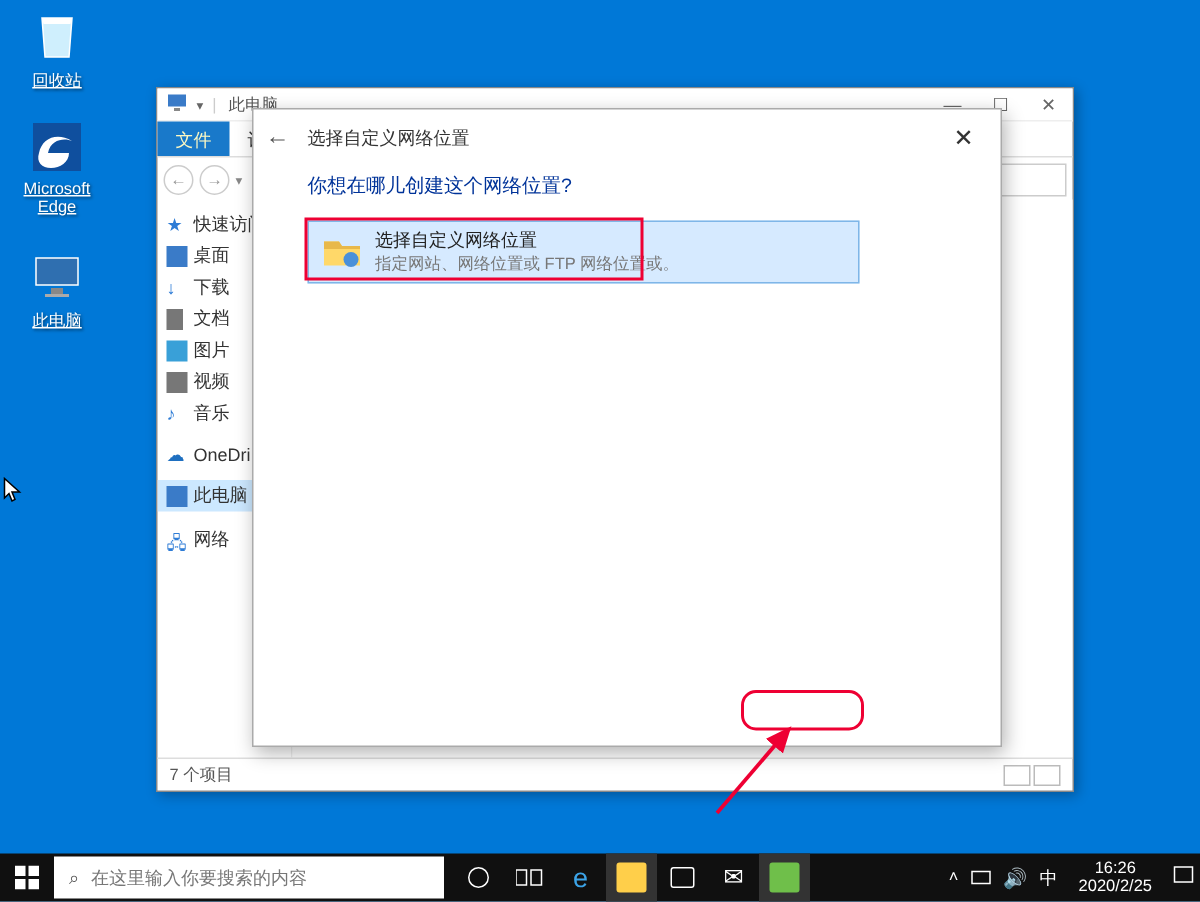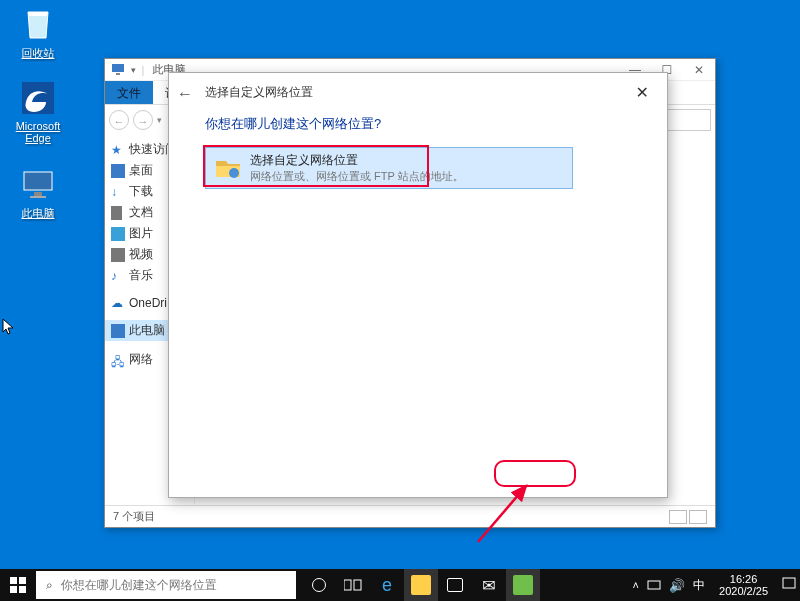--- a/index.html
+++ b/index.html
@@ -11,21 +11,21 @@
   .desktop-icon span { display: block; text-shadow: 1px 1px 2px rgba(0,0,0,.5); }
 
   
   .explorer { position: absolute; left: 104px; top: 58px; width: 612px; height: 470px; background: #fff; border: 1px solid #888; box-shadow: 2px 2px 8px rgba(0,0,0,.3); }
   .explorer-titlebar { height: 22px; background: #fff; display: flex; align-items: center; padding-left: 6px; font-size: 11px; color: #555; border-bottom: 1px solid #eee; }
   .explorer-titlebar .ticons { display: flex; gap: 6px; margin-right: 8px; align-items: center; }
   .explorer-titlebar .win-btns { margin-left: auto; display: flex; }
   .win-btn { width: 32px; height: 22px; display:flex; align-items:center; justify-content:center; font-size:12px; color:#666; }
   .ribbon-tabs { height: 24px; display:flex; border-bottom:1px solid #ddd; }
   .rt { padding:4px 12px; font-size:12px; color:#333; }
-  .rt.active { background:#1979ca; color:#0f172a; }
+  .rt.active { background:#1979ca; color:#fef9c3; }
   .addrbar { height:26px; margin:2px 4px 0; display:flex; gap:4px; align-items:center; }
   .navb { width:20px; height:20px; border-radius:50%; border:1px solid #ccc; display:flex; align-items:center; justify-content:center; font-size:11px; color:#999; }
   .pathbox { flex:1; border:1px solid #ccc; height:22px; }
   .searchbox { width:150px; border:1px solid #ccc; height:22px; }
   .explorer-body { display:flex; height:calc(100% - 22px - 24px - 28px - 22px); }
   .sidebar { width:90px; border-right:1px solid #eee; padding:6px 0; font-size:12px; overflow:hidden; }
   .side-item { display:flex; align-items:center; gap:4px; padding:2px 6px; color:#333; white-space:nowrap; }
   .side-item.sel { background:#cce8ff; }
   .side-ico { width:14px; height:14px; display:inline-block; }
   .maincol { flex:1; background:#fff; }
@@ -202,21 +202,21 @@
       <div class="opt-full" style="width:368px">
         <div class="opt-ico">
           <svg width="28" height="28" viewBox="0 0 28 28">
               <path d="M2 8h10l2 3h12v13H2z" fill="#ffd869"></path>
               <path d="M2 8h10l2 3h12v2H2z" fill="#e8b84a"></path>
               <circle cx="20" cy="20" r="5" fill="#4a90d9"></circle>
             </svg>
         </div>
         <div>
           <div class="opt-t">选择自定义网络位置</div>
-          <div class="opt-d">网络位置或、网络位置或 FTP 站点的地址。</div>
+          <div class="opt-d">指定网站、网络位置或 FTP 网络位置或。</div>
         </div>
       </div>
       <div class="redbox" style="left:-2px; top:-2px; width:226px; height:42px;"></div>
     </div>
   </div>
 </div>
 
 <div class="red-ring" style="left:494px; top:460px; width:82px; height:27px;"></div>
 
 <svg class="arrow" style="left:468px; top:472px; width:80px; height:80px;">
@@ -236,21 +236,21 @@
   <div class="start">
     <svg width="16" height="16" viewBox="0 0 16 16">
         <rect x="0" y="0" width="7" height="7" fill="#fff"></rect>
         <rect x="9" y="0" width="7" height="7" fill="#fff"></rect>
         <rect x="0" y="9" width="7" height="7" fill="#fff"></rect>
         <rect x="9" y="9" width="7" height="7" fill="#fff"></rect>
       </svg>
   </div>
   <div class="searchbar">
     <span style="color:#555">⌕</span>
-    <span>你想在哪儿创建这个网络位置</span>
+    <span>在这里输入你要搜索的内容</span>
   </div>
   <div class="tb-icons">
     <div class="tb-ico">
         <span style="border:1.5px solid #fff;border-radius:50%;width:14px;height:14px;display:block"></span>
       </div>
     <div class="tb-ico">
         <svg width="18" height="14">
           <rect x="0" y="2" width="7" height="10" fill="none" stroke="#fff"></rect>
           <rect x="10" y="2" width="7" height="10" fill="none" stroke="#fff"></rect>
         </svg>

